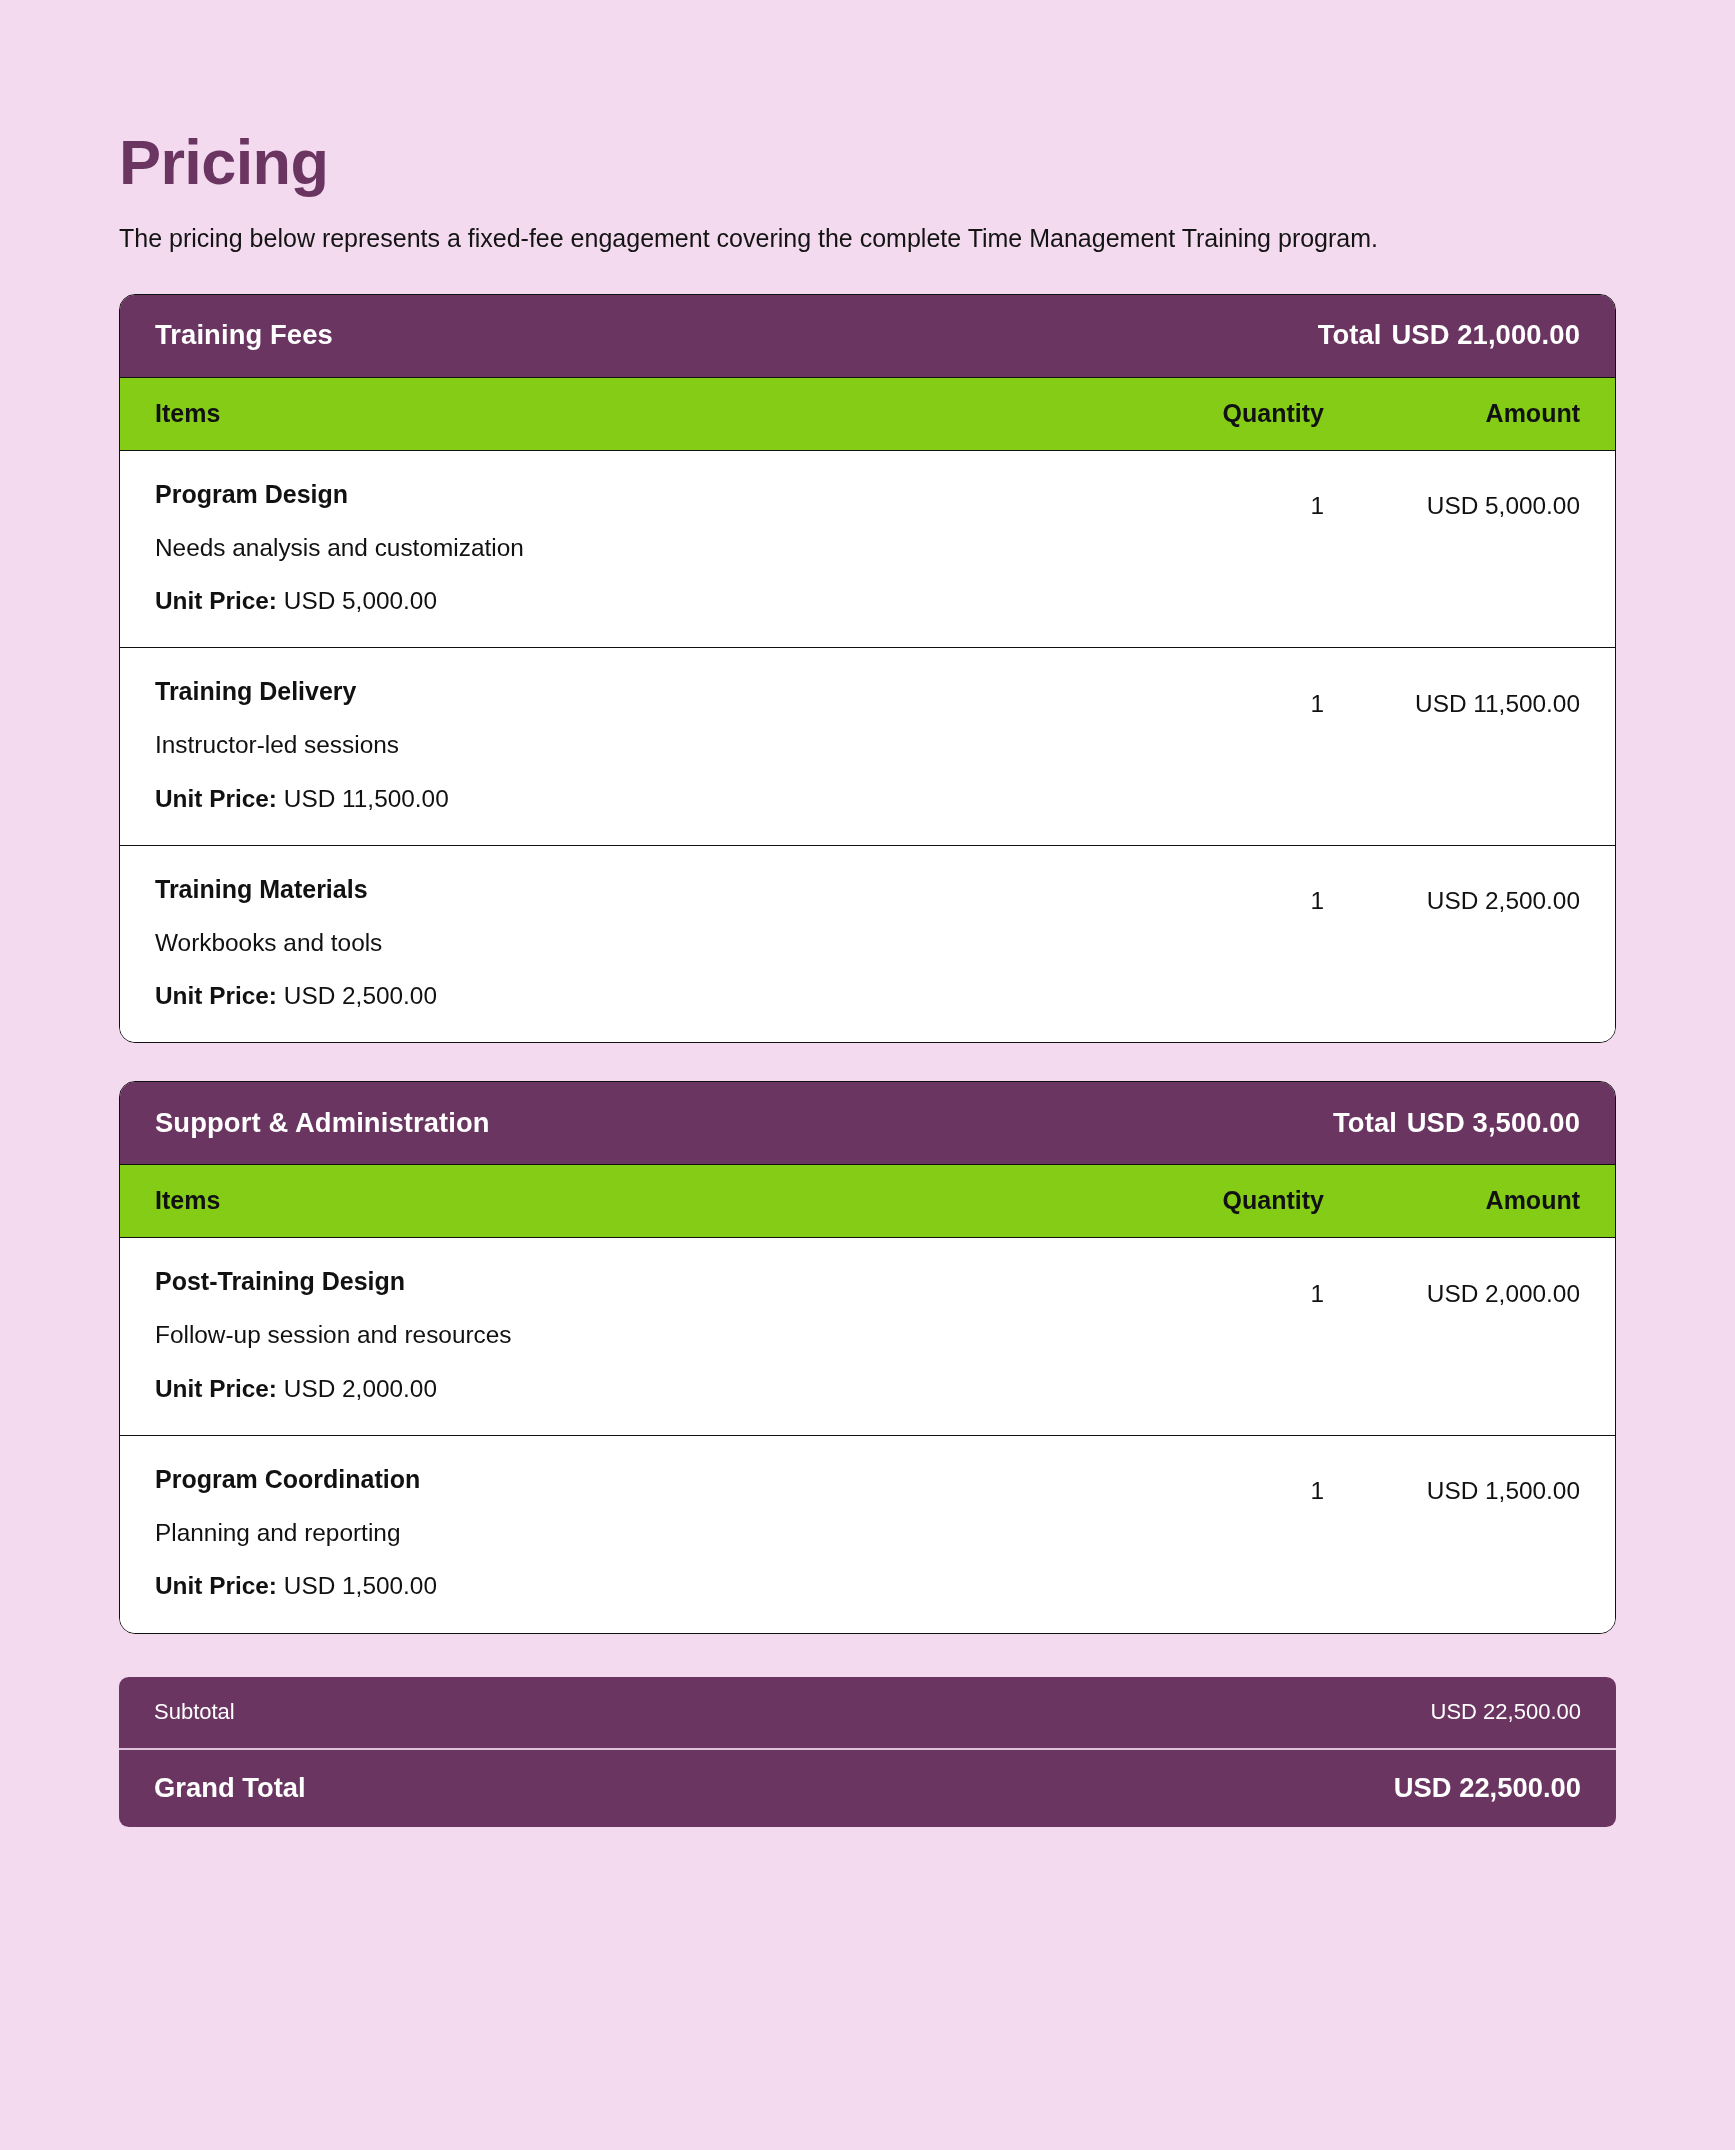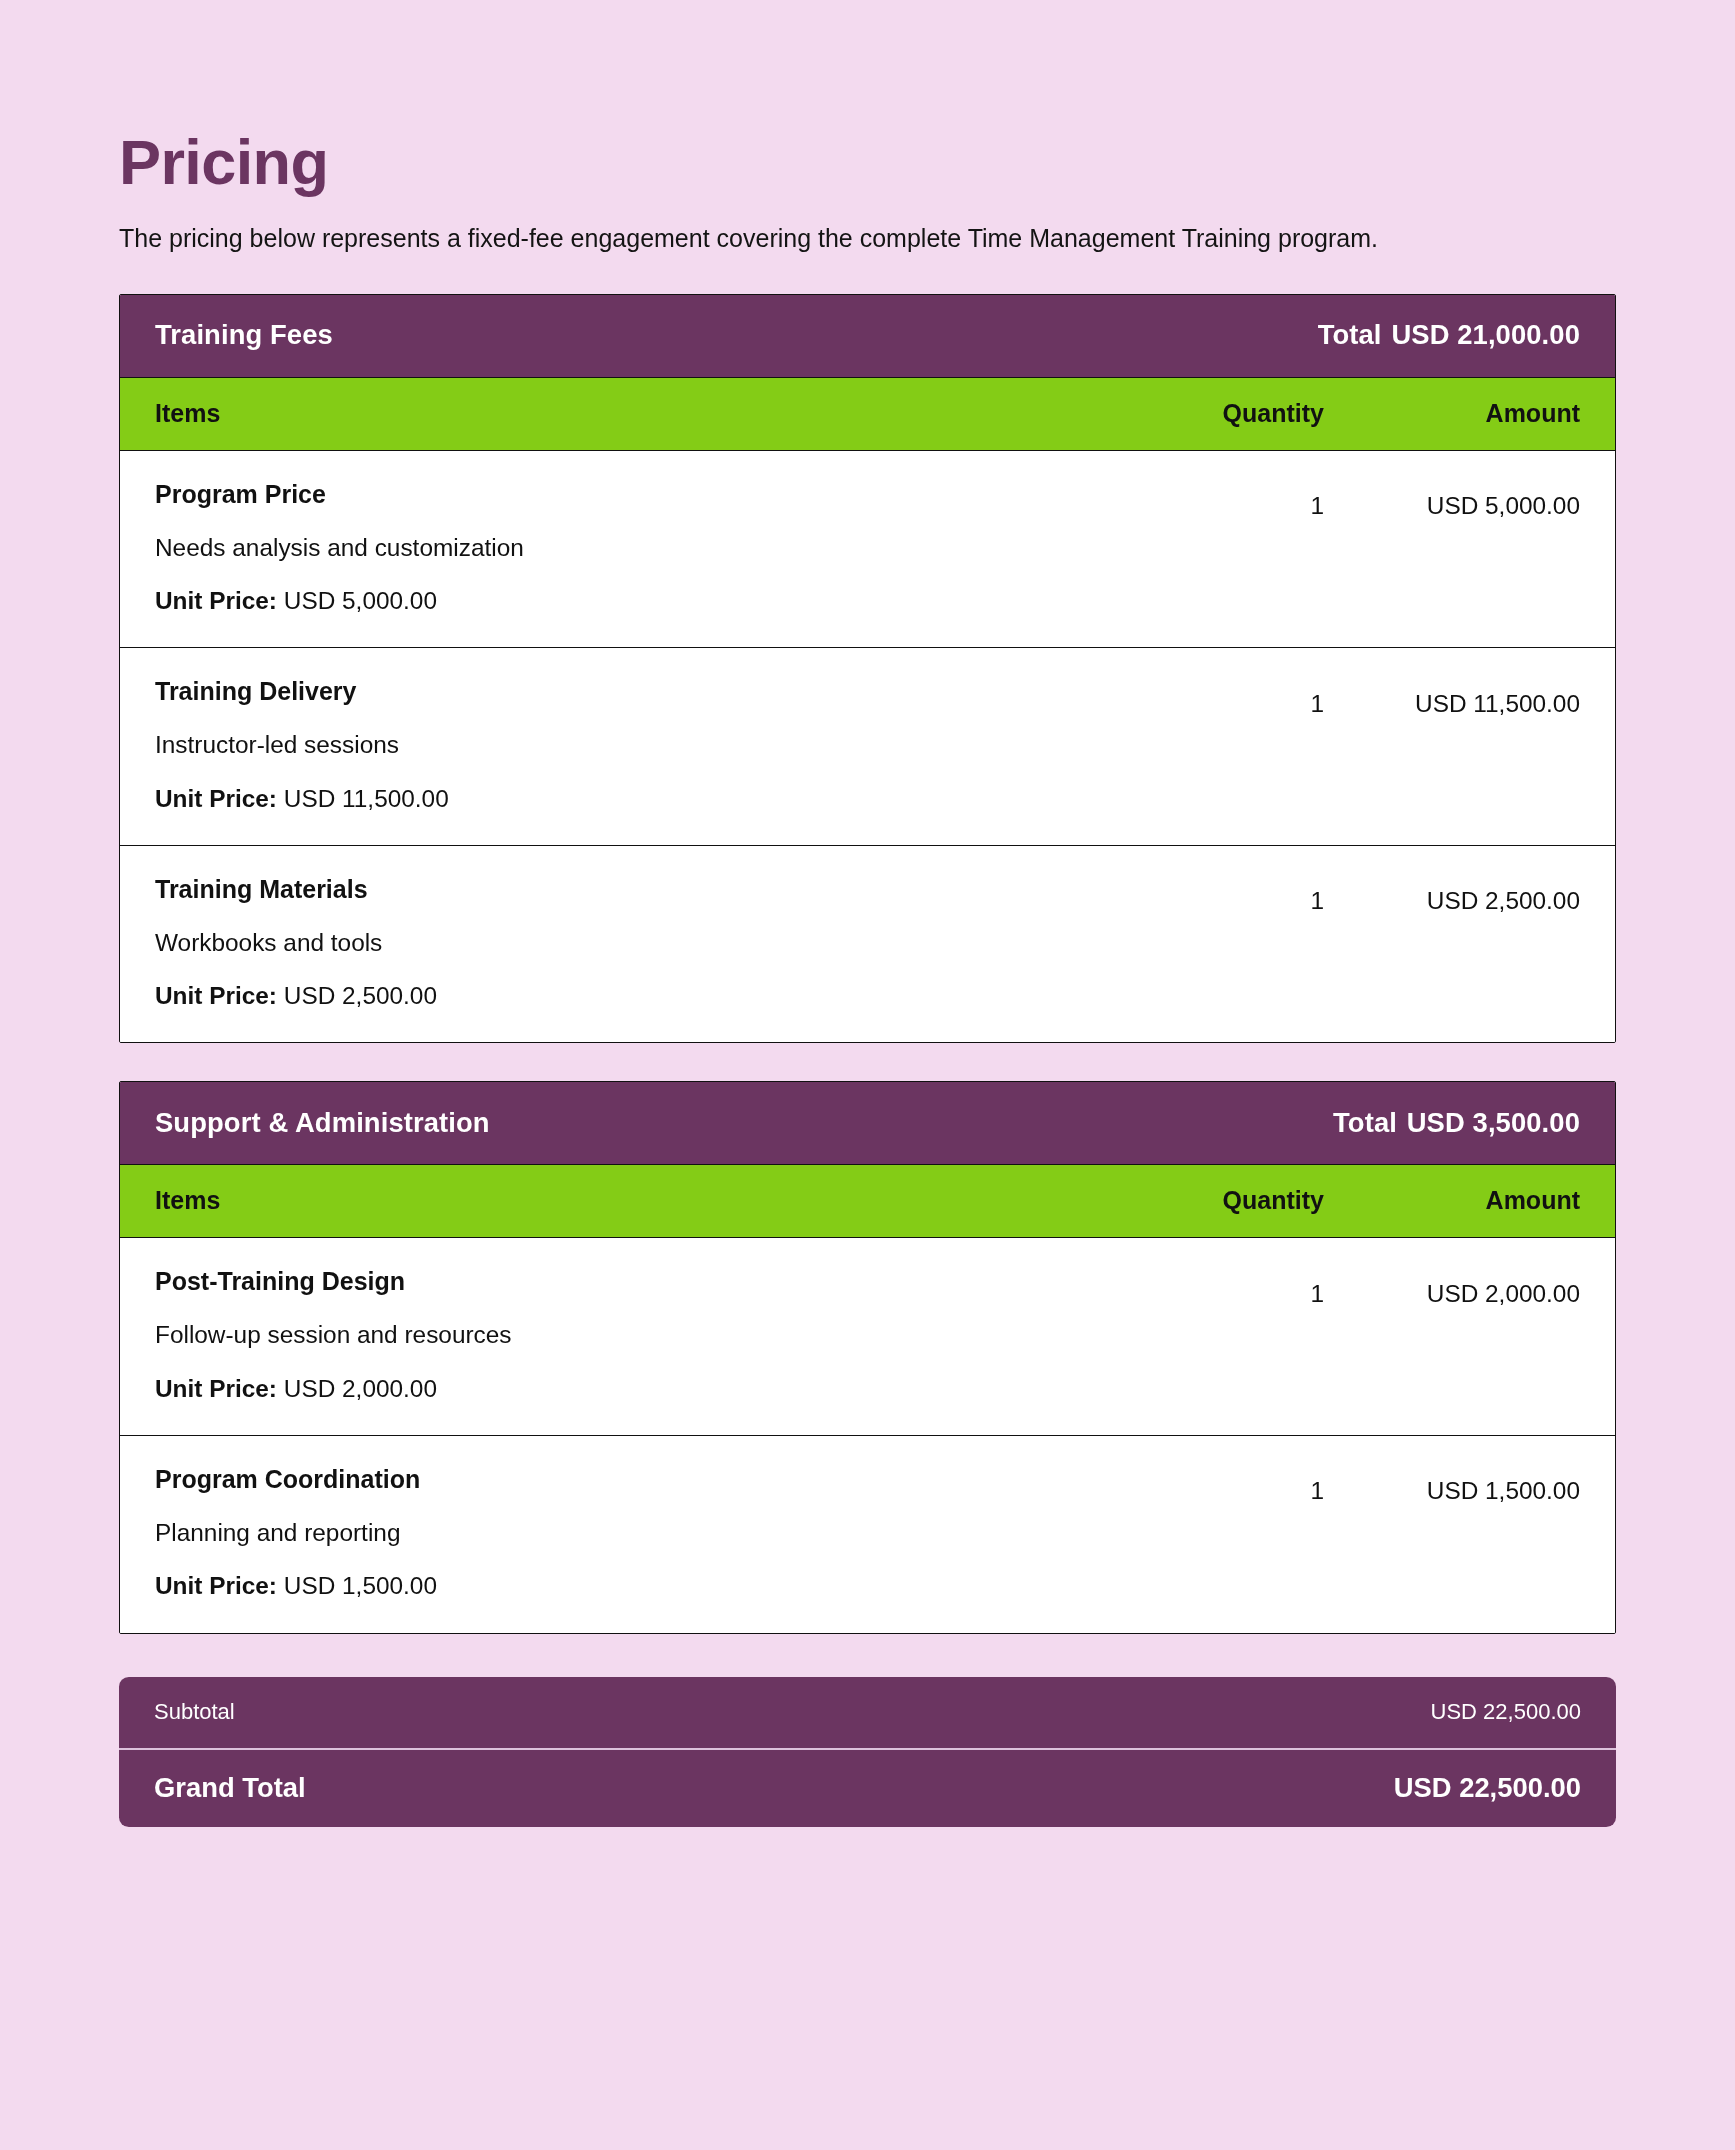--- a/index.html
+++ b/index.html
@@ -40,21 +40,21 @@
     font-size: 25px;
     line-height: 1.35;
     font-weight: 400;
     color: #141414;
   }
 
   
   .section-table {
     margin-top: 38px;
     border: 1.8px solid #111111;
-    border-radius: 2px;
+    border-radius: 16px;
     overflow: hidden;
     background: #ffffff;
   }
 
   .section-head {
     background: #6b3561;
     display: flex;
     align-items: center;
     justify-content: space-between;
     padding: 24.4px 35px 25.6px 35px;
@@ -177,21 +177,21 @@
           <span class="section-head-title">Training Fees</span>
           <span class="section-head-total"><span class="total-word">Total</span><span>USD 21,000.00</span></span>
         </div>
         <div class="col-head">
           <span class="col-items">Items</span>
           <span class="col-qty">Quantity</span>
           <span class="col-amount">Amount</span>
         </div>
         <div class="line-row">
           <div class="line-desc">
-            <div class="line-name">Program Price</div>
+            <div class="line-name">Program Design</div>
             <div class="line-sub">Needs analysis and customization</div>
             <div class="line-unit"><span class="unit-label">Unit Price:</span> <span>USD 5,000.00</span></div>
           </div>
           <div class="line-qty">1</div>
           <div class="line-amount">USD 5,000.00</div>
         </div>
         <div class="line-row">
           <div class="line-desc">
             <div class="line-name">Training Delivery</div>
             <div class="line-sub">Instructor-led sessions</div>

